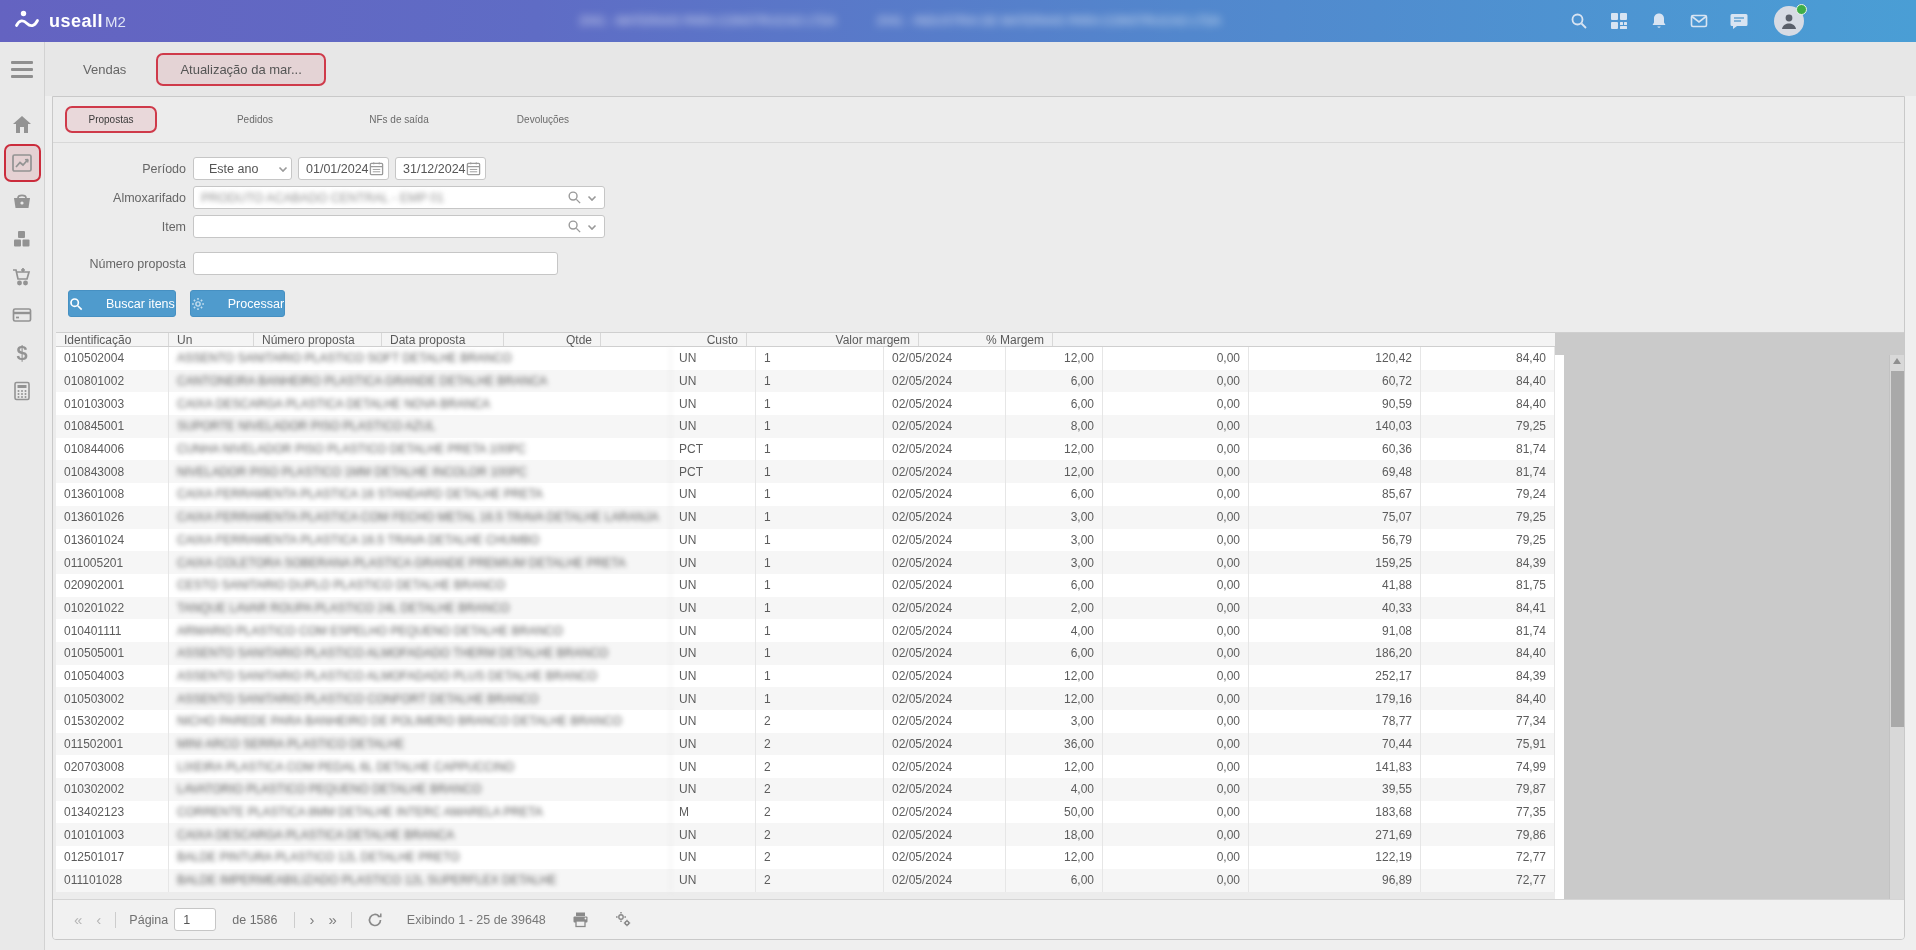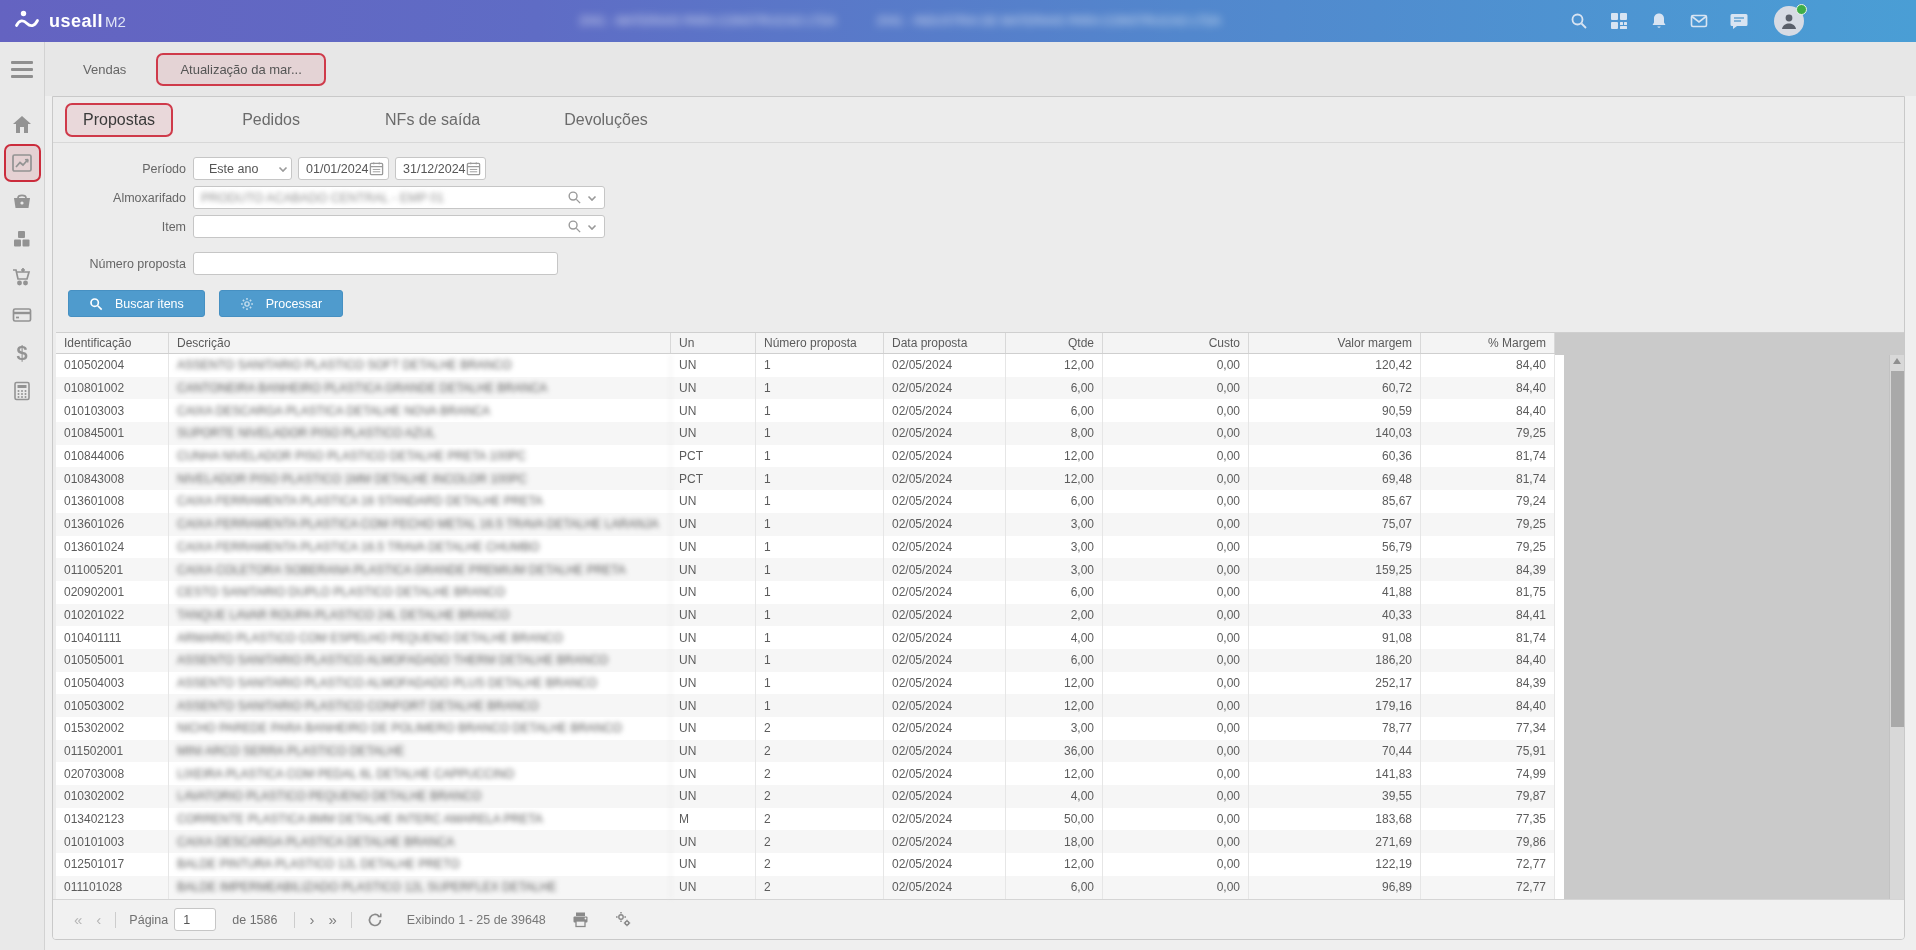--- a/index.html
+++ b/index.html
@@ -44,21 +44,21 @@
   .wtab { font-size:13px; color:#666; padding:7px 22px; cursor:pointer; }
   .wtab.annotated { border:2px solid #cf3a4a; border-radius:7px; background:rgba(207,58,74,.11);
     color:#555; }
 
   
   .panel { margin:0 11px 10px 7px; flex:1; background:#ececec; border:1px solid #c9c9c9;
     border-radius:0 0 4px 4px; display:flex; flex-direction:column; overflow:hidden; }
 
   .subtabs { height:46px; border-bottom:1px solid #d8d8d8; display:flex; align-items:center;
     padding-left:12px; gap:52px; }
-  .subtab { font-size:16px; color:#6b6b6b; padding:6px 16px; cursor:pointer; min-width:92px; text-align:center; }
+  .subtab { font-size:10px; color:#6b6b6b; padding:6px 16px; cursor:pointer; min-width:92px; text-align:center; }
   .subtab.active { color:#3a3a3a; border:2px solid #cf3a4a; border-radius:7px;
     background:rgba(207,58,74,.11); }
 
   
   .filters { padding:14px 0 15px 0; }
   .frow { display:flex; align-items:center; margin:0 0 6px 0; }
   .frow.gap-top { margin-top:14px; }
   .flabel { width:140px; text-align:right; font-size:12.5px; color:#666; padding-right:7px; }
   .ctrl { height:23px; background:#fff; border:1px solid #c6c6c6; border-radius:3px;
     display:flex; align-items:center; font-size:12.5px; color:#555; }
@@ -70,28 +70,28 @@
   .cal-icon svg { width:100%; height:100%; }
   .combo { width:412px; padding-left:7px; justify-content:space-between; }
   .combo .icons { display:flex; align-items:center; gap:2px; padding-right:4px; }
   .mag { width:15px; height:15px; color:#9a9a9a; cursor:pointer; }
   .mag svg { width:100%; height:100%; }
   .plain-input { width:365px; padding-left:7px; }
   .blurred { filter:blur(2.6px); color:#8f8f8f; white-space:nowrap; overflow:hidden; }
 
   .btn-row { display:flex; gap:14px; margin:15px 0 0 15px; }
   .btn { height:27px; background:#4f9bcd; border:1px solid #4690c2; border-radius:3px;
-    color:#fff; font-size:12.5px; display:flex; align-items:center; gap:12px; padding:0 20px; cursor:pointer; }
+    color:#fff; font-size:12.5px; display:flex; align-items:center; gap:23px; padding:0 0; cursor:pointer; }
   .btn svg { width:14px; height:14px; }
   .btn .dim { opacity:.65; }
 
   
   .grid-wrap { display:flex; flex:1; background:#ececec; padding-left:3px; }
   .tbl { width:1499px; flex:none; }
-  .thead { display:flex; height:22px; background:#f4f4f4; border-top:1px solid #cfcfcf;
+  .thead { display:flex; height:15px; background:#f4f4f4; border-top:1px solid #cfcfcf;
     border-bottom:1px solid #cfcfcf; }
   .th { font-size:12px; color:#5a5a5a; display:flex; align-items:center; padding:0 8px;
     border-right:1px solid #d8d8d8; cursor:pointer; }
   .tbody { background:#fff; }
   .trow { display:flex; height:22.7px; background:#fff; cursor:pointer; }
   .trow.alt { background:#f6f6f6; }
   .cell { font-size:12px; color:#5c5c5c; display:flex; align-items:center; padding:0 8px;
     border-right:1px solid #e6e6e6; overflow:hidden; white-space:nowrap; }
   .ar { justify-content:flex-end; text-align:right; }
   .c-id{width:113px;} .c-desc{width:502px;} .c-un{width:85px;} .c-num{width:128px;}
@@ -372,21 +372,20 @@
               </svg>
             <span>Processar</span>
           </div>
         </div>
       </div>
 
       <div class="grid-wrap">
         <div class="tbl">
           <div class="thead">
               <div class="th c-id">Identificação</div>
-              <div class="th c-desc">Descrição</div>
               <div class="th c-un">Un</div>
               <div class="th c-num">Número proposta</div>
               <div class="th c-date">Data proposta</div>
               <div class="th c-qtde ar">Qtde</div>
               <div class="th c-custo ar">Custo</div>
               <div class="th c-valor ar">Valor margem</div>
               <div class="th c-marg ar">% Margem</div>
             </div>
           <div class="tbody">
               <div class="trow">

